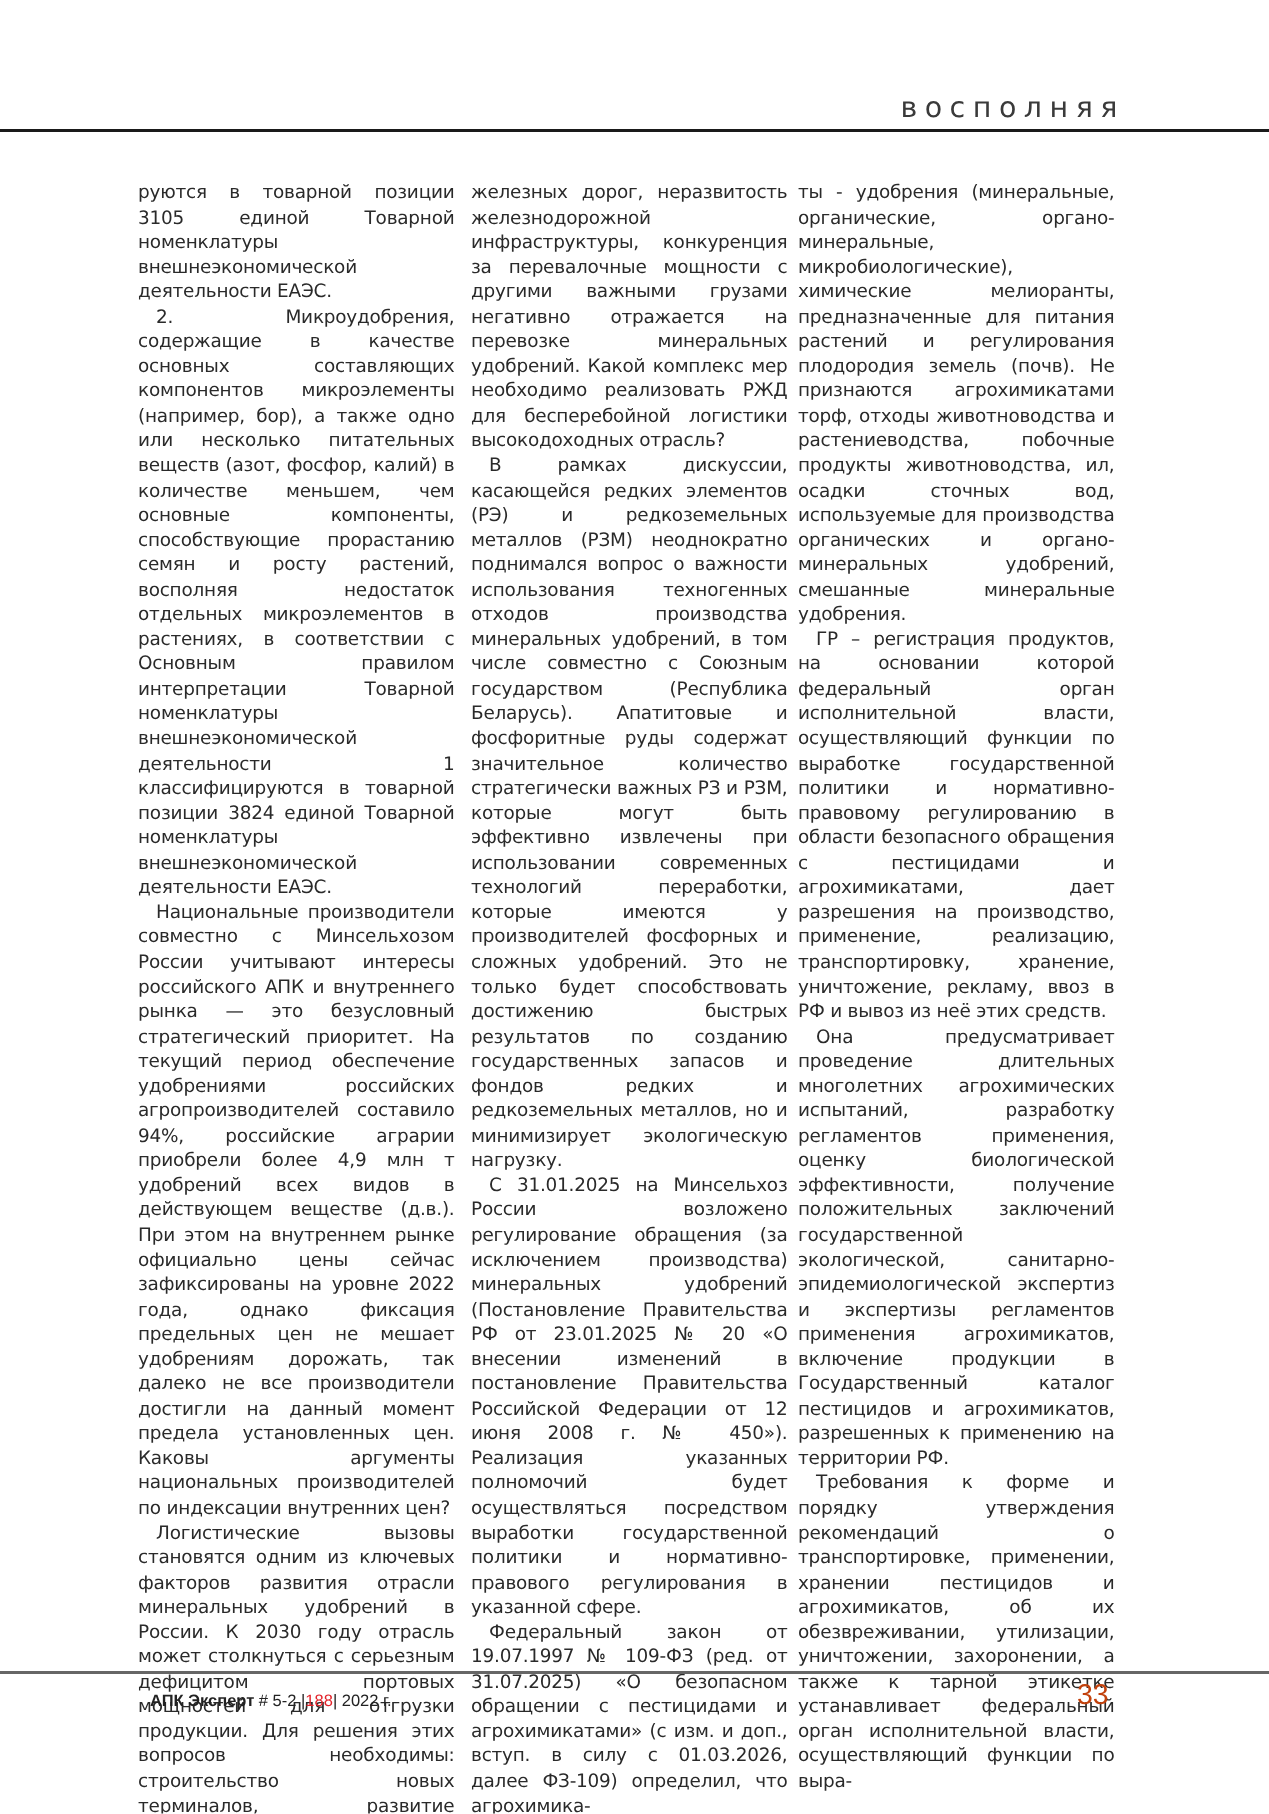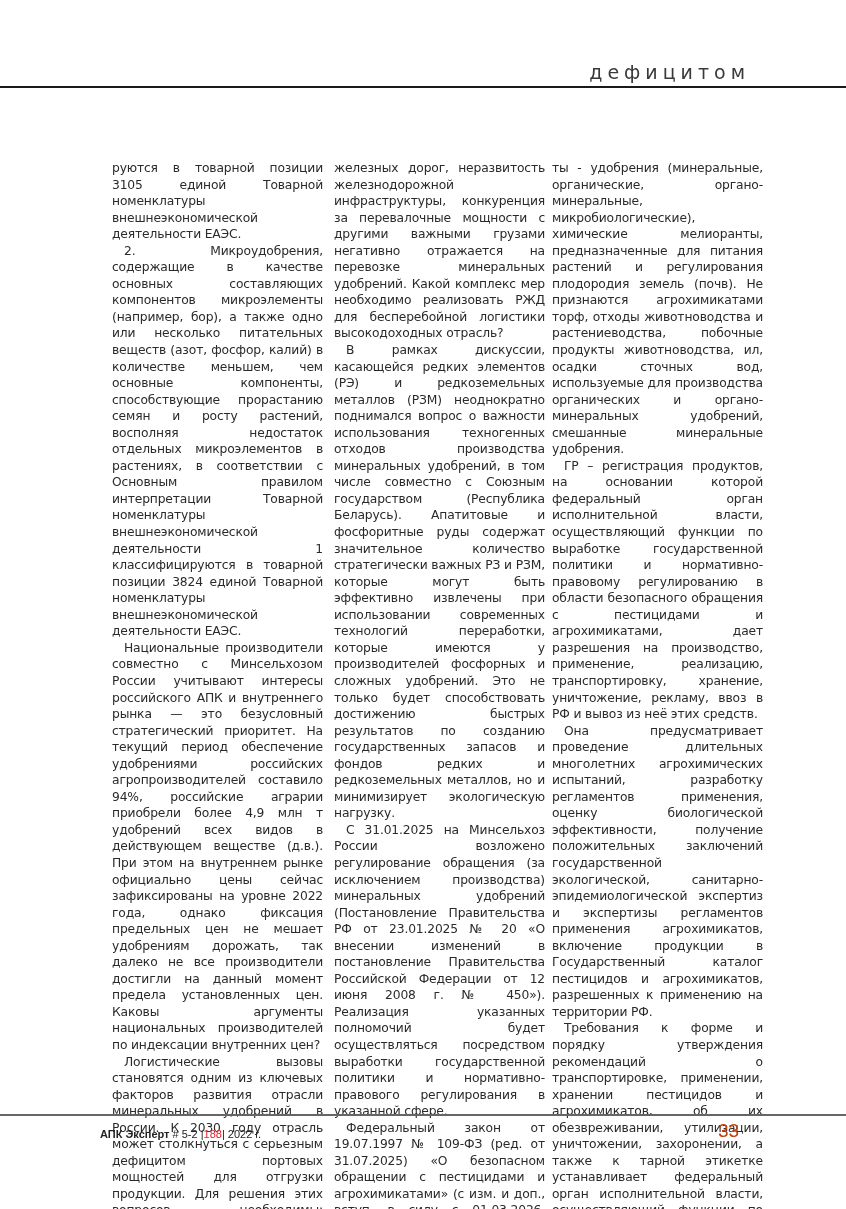--- a/index.html
+++ b/index.html
@@ -1,40 +1,40 @@
 <!DOCTYPE html>
 <html><head>
 <meta charset="utf-8">
 <style>
   html, body { margin: 0; padding: 0; background: #ffffff; }
   body { width: 846px; height: 1209px; position: relative; overflow: hidden;
          font-family: "Liberation Sans", sans-serif; color: #2a2a2a; }
   .section-title { position: absolute; right: 96px; top: 61px; font-size: 19px;
                    letter-spacing: 5px; color: #3a3a3a; font-family: "DejaVu Sans", sans-serif; font-weight: normal; }
   .header-rule { position: absolute; left: 0; right: 0; top: 86px; height: 2px; background: #1a1a1a; }
-  .columns { position: absolute; top: 120px; left: 112px; width: 660px; height: 985px; margin-top: 40px; }
+  .columns { position: absolute; top: 120px; left: 92px; width: 660px; height: 985px; }
   .col { position: absolute; top: 0; width: 211px; font-size: 12.3px; line-height: 16.55px;
          text-align: justify; hyphens: manual; letter-spacing: -0.15px; font-family: "DejaVu Sans", sans-serif; }
   .col p { margin: 0; text-indent: 0; }
   .col p.indent { text-indent: 12px; }
   .col-1 { left: 0; }
   .col-2 { left: 222px; }
   .col-3 { left: 440px; }
   .footer-rule { position: absolute; left: 0; right: 0; top: 1114px; height: 2px; background: #666; }
   .footer-left { position: absolute; left: 100px; top: 1128px; font-size: 11px; color: #222;
                  font-family: "Liberation Sans", sans-serif; }
   .footer-left .brand { font-weight: bold; }
   .footer-left .issue-num { color: #e3242b; }
   .page-number { position: absolute; left: 718px; top: 1120px; font-size: 19px; color: #c2410c;
                  font-family: "Liberation Sans", sans-serif; }
 </style>
 </head>
 <body>
 
-<div class="section-title">дефицитом</div>
+<div class="section-title">восполняя</div>
 <div class="header-rule"></div>
 
 <div class="columns">
   <div class="col col-1">
       <p>руются в товарной позиции 3105 единой Товарной номенклатуры внешнеэкономической деятельности ЕАЭС.</p>
       <p class="indent">2. Микроудобрения, содержащие в качестве основных составляющих компонентов микроэлементы (например, бор), а также одно или несколько питательных веществ (азот, фосфор, калий) в количестве меньшем, чем основные компоненты, способствующие прорастанию семян и росту растений, восполняя недостаток отдельных микроэлементов в растениях, в соответствии с Основным правилом интерпретации Товарной номенклатуры внешнеэкономической деятельности 1 классифицируются в товарной позиции 3824 единой Товарной номенклатуры внешнеэкономической деятельности ЕАЭС.</p>
       <p class="indent">Национальные производители совместно с Минсельхозом России учитывают интересы российского АПК и внутреннего рынка — это безусловный стратегический приоритет. На текущий период обеспечение удобрениями российских агропроизводителей составило 94%, российские аграрии приобрели более 4,9 млн т удобрений всех видов в действующем веществе (д.в.). При этом на внутреннем рынке официально цены сейчас зафиксированы на уровне 2022 года, однако фиксация предельных цен не мешает удобрениям дорожать, так далеко не все производители достигли на данный момент предела установленных цен. Каковы аргументы национальных производителей по индексации внутренних цен?</p>
       <p class="indent">Логистические вызовы становятся одним из ключевых факторов развития отрасли минеральных удобрений в России. К 2030 году отрасль может столкнуться с серьезным дефицитом портовых мощностей для отгрузки продукции. Для решения этих вопросов необходимы: строительство новых терминалов, развитие перевалочных мощностей портов Балтийского моря, использование Северного морского пути, расширение потенциала Арктического бассейна. Кроме того, недостаточная пропускная способность</p>
     </div>
   <div class="col col-2">

